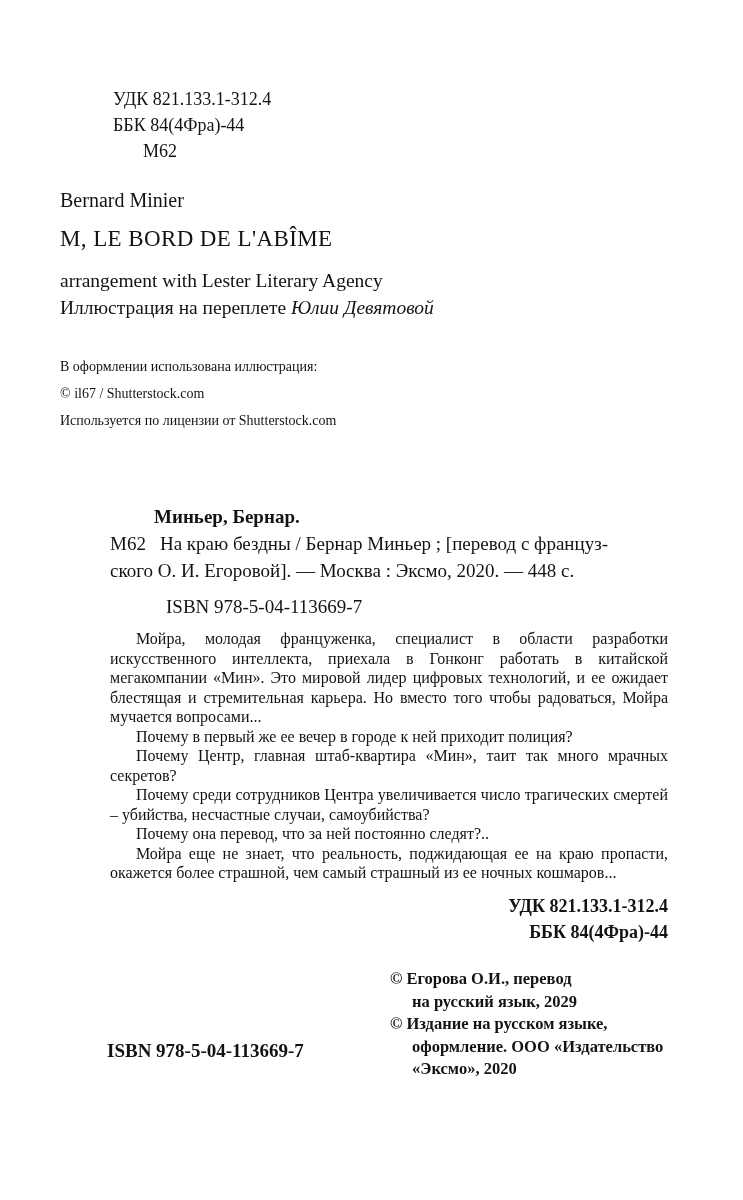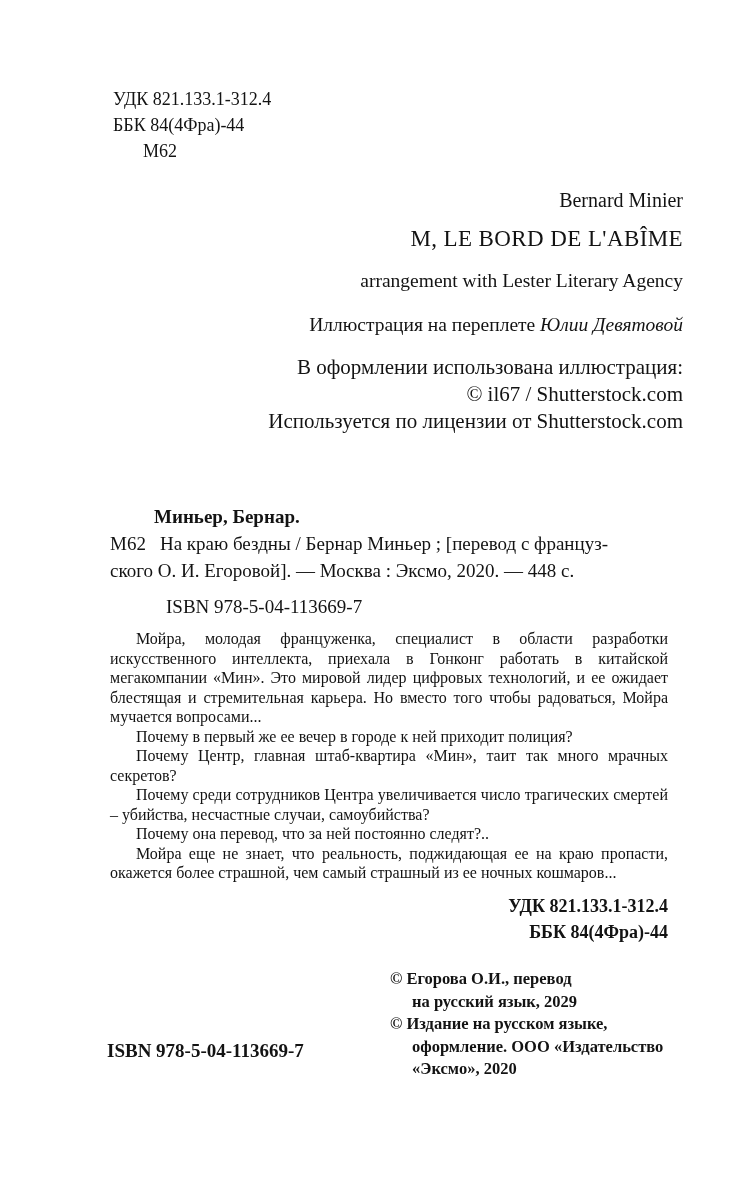--- a/index.html
+++ b/index.html
@@ -20,31 +20,31 @@
     left: 113px;
     top: 86px;
     font-size: 18px;
     line-height: 26px;
   }
   .top-codes .code-m { margin-left: 30px; }
 
   
   .head {
     position: absolute;
-    left: 48px;
+    left: 60px;
     right: 60px;
     top: 188px;
-    text-align: right;
+    text-align: left;
   }
   .head-author { font-size: 20px; line-height: 24px; }
   .head-title  { font-size: 23px; line-height: 28px; margin-top: 13px; letter-spacing: 0.4px; }
   .head-rights { margin-top: 14px; font-size: 19.5px; line-height: 27px; }
-  .head-credit { margin-top: 17px; font-size: 19.5px; line-height: 27px; }
+  .head-credit { font-size: 19.5px; line-height: 27px; }
   .head-credit .credit-name { font-style: italic; }
-  .head-design { margin-top: 16px; font-size: 21px; line-height: 27px; }
+  .head-design { margin-top: 32px; font-size: 14px; line-height: 27px; }
 
   
   .biblio {
     position: absolute;
     left: 110px;
     right: 75px;
     top: 503px;
     font-size: 19px;
     line-height: 27px;
   }

